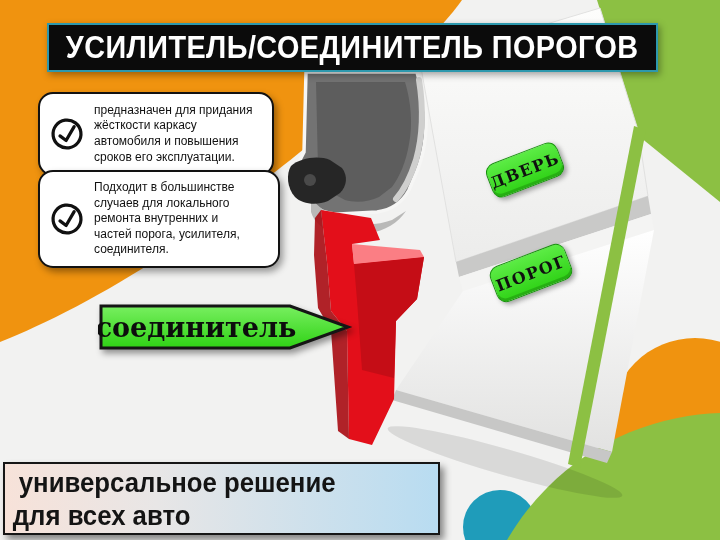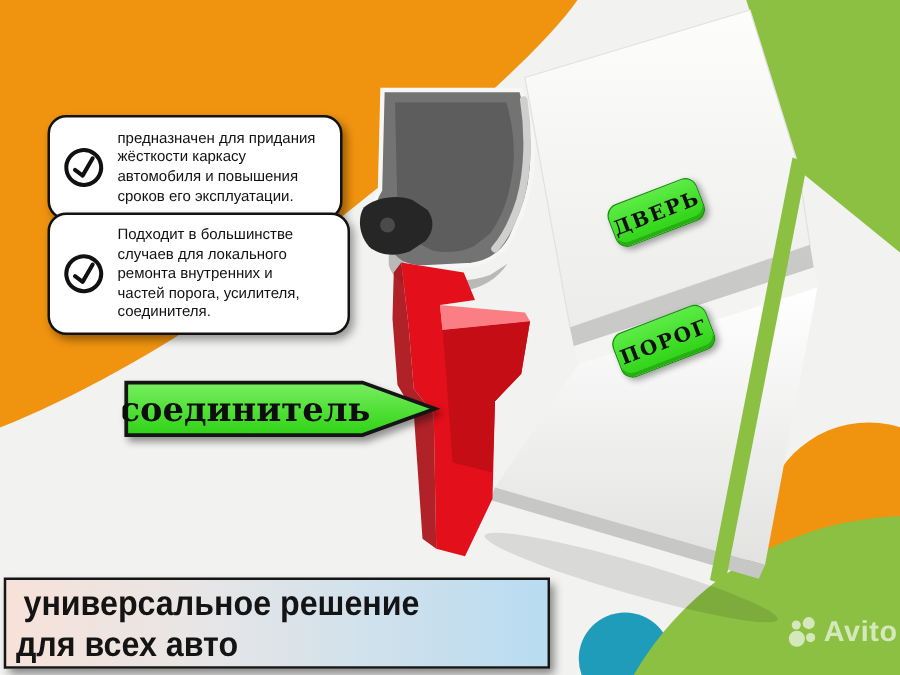--- a/index.html
+++ b/index.html
@@ -110,20 +110,23 @@
     <path d="M321,210 L371,218 L380,240 L352,244 L354,264 L424,257 L417,299 L396,321
              L394,399 L372,445 L349,439 L347,331 L331,311 L327,262 Z" fill="#E30F1A"></path>
     <path d="M321,210 L327,262 L331,311 L347,331 L349,439 L338,431 L331,330 L318,308
              L314,255 L315,218 Z" fill="#a80b12" opacity="0.9"></path>
     <path d="M354,264 L424,257 L417,299 L396,321 L394,378 L362,370 L357,300 Z" fill="#c50d16"></path>
     <path d="M352,244 L354,264 L424,257 L420,250 Z" fill="#ff4d55" opacity="0.7"></path>
 
     <path d="M634,126 L646,130 L580,468 L568,464 Z" fill="#8CC043"></path>
   </svg>
 
+  <div class="top-banner">
+    <div class="t">УСИЛИТЕЛЬ/СОЕДИНИТЕЛЬ ПОРОГОВ</div>
+  </div>
 
   <div class="info-box b1">
     <svg class="check" width="36" height="36" viewBox="0 0 40 40">
       <circle cx="20" cy="20" r="15.5" fill="none" stroke="#111" stroke-width="3.6"></circle>
       <path d="M12,21 L18,27 L29,13" fill="none" stroke="#111" stroke-width="3.6" stroke-linecap="round" stroke-linejoin="round"></path>
     </svg>
     <div class="txt">предназначен для придания
 жёсткости каркасу
 автомобиля и повышения
 сроков его эксплуатации.</div>
@@ -157,23 +160,14 @@
   </div>
   <div class="tag sill">
     <span>ПОРОГ</span>
   </div>
 
   <div class="bottom-banner">
     <div class="l">универсальное решение</div>
     <div class="l">для всех авто</div>
   </div>
 
-  <div class="avito">
-    <svg width="26" height="28" viewBox="0 0 26 28">
-      <circle cx="7" cy="9" r="3.6" fill="rgba(255,255,255,.8)"></circle>
-      <circle cx="17" cy="7.5" r="4.8" fill="rgba(255,255,255,.8)"></circle>
-      <circle cx="7.5" cy="20" r="6.4" fill="rgba(255,255,255,.8)"></circle>
-      <circle cx="18.5" cy="19" r="3.7" fill="rgba(255,255,255,.8)"></circle>
-    </svg>
-    <span class="word">Avito</span>
-  </div>
 
 </div>
 
 </body></html>

